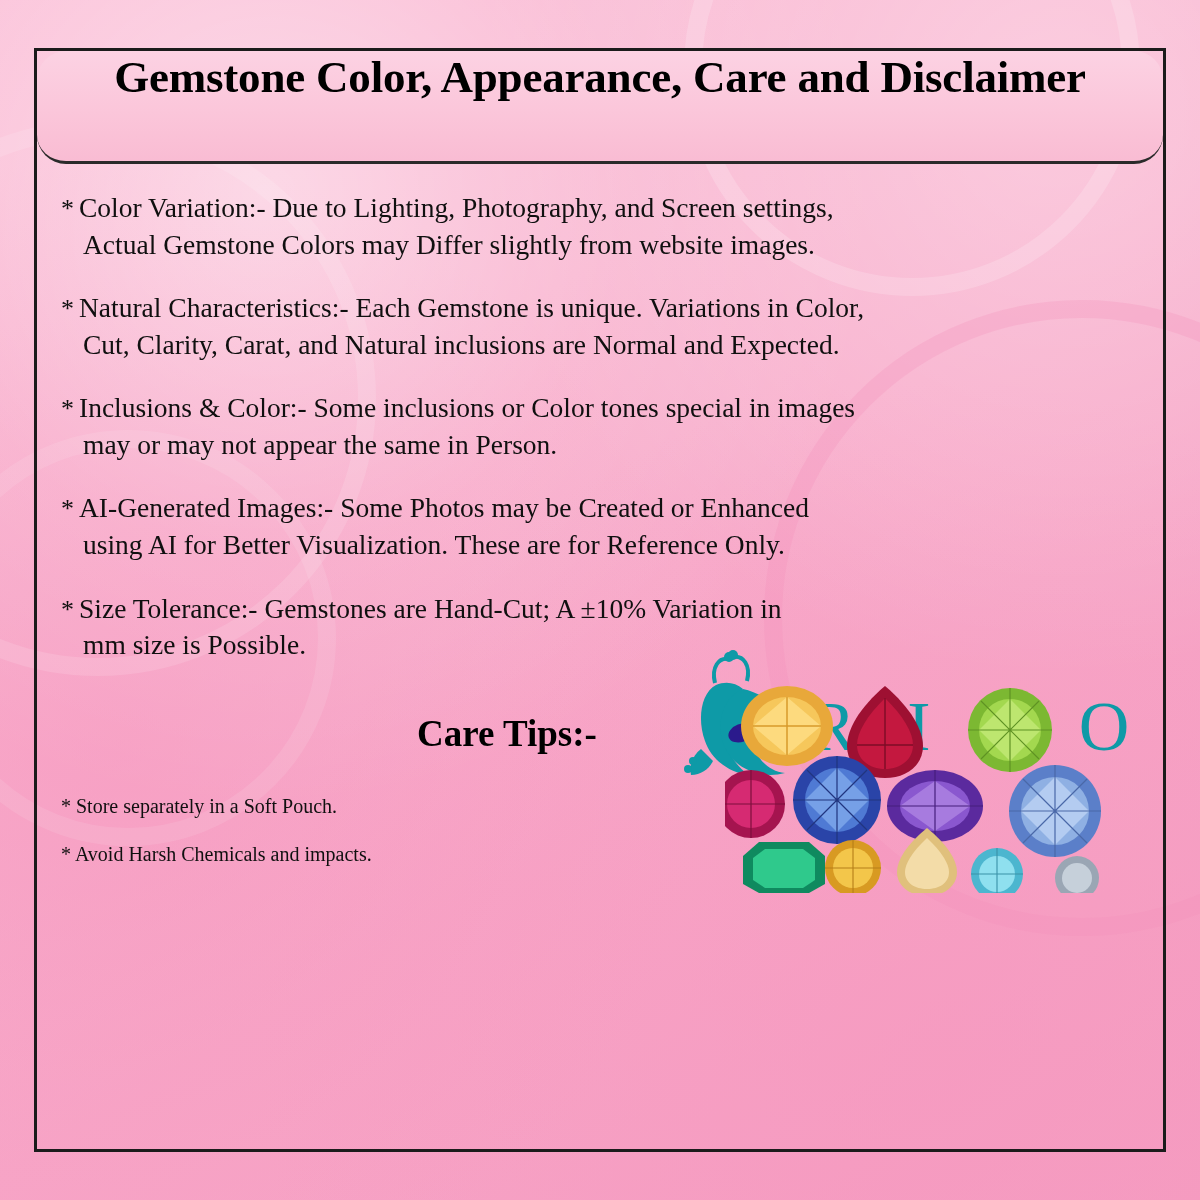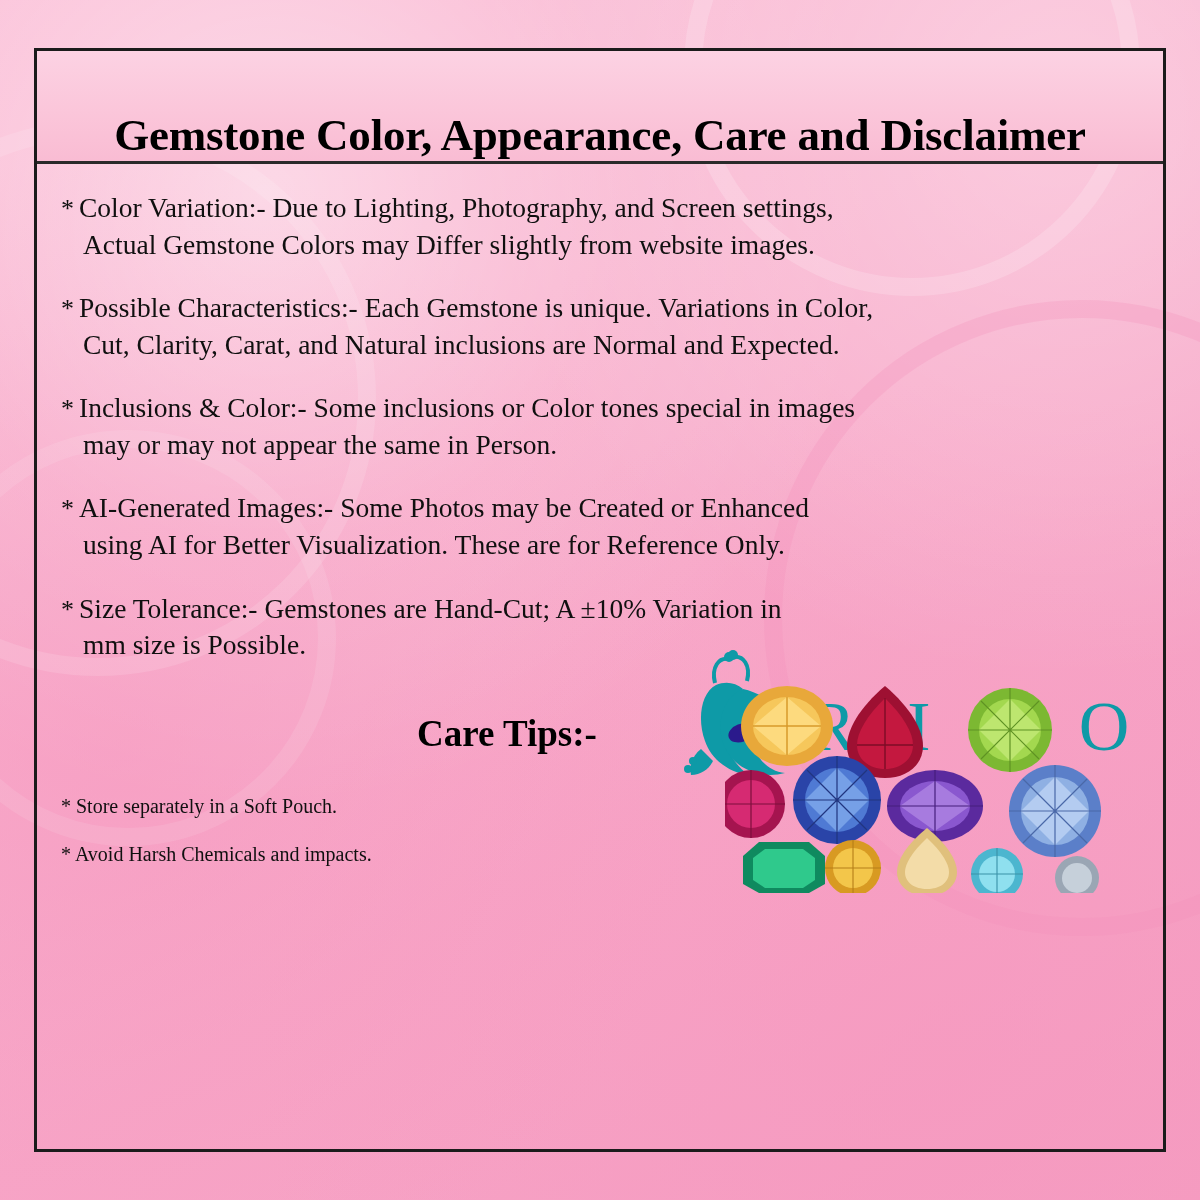--- a/index.html
+++ b/index.html
@@ -45,22 +45,23 @@
     border: 3px solid #1b1b1b;
     box-sizing: border-box;
     background: transparent;
   }
   .title-band {
     position: relative;
     height: 110px;
     border-bottom: 3px solid #2a2a2a;
     background: linear-gradient(180deg, #fcd2e3 0%, #fbc6da 55%, #f9bcd3 100%);
     display: flex;
-    align-items: flex-end;
+    align-items: flex-start;
     justify-content: center;
+    border-radius: 29px;
   }
   .title {
     font-size: 45px;
     font-weight: bold;
     color: #000;
     letter-spacing: -0.2px;
     white-space: nowrap;
   }
   .body {
     position: relative;
@@ -160,21 +161,21 @@
     </div>
 
     <div class="body">
 
       <div class="item">
         <span class="star">*</span><span class="lead">Color Variation:-</span><span> Due to Lighting, Photography, and Screen settings,</span>
         <span class="ln2">Actual Gemstone Colors may Differ slightly from website images.</span>
       </div>
 
       <div class="item">
-        <span class="star">*</span><span class="lead">Possible Characteristics:-</span><span> Each Gemstone is unique. Variations in Color,</span>
+        <span class="star">*</span><span class="lead">Natural Characteristics:-</span><span> Each Gemstone is unique. Variations in Color,</span>
         <span class="ln2">Cut, Clarity, Carat, and Natural inclusions are Normal and Expected.</span>
       </div>
 
       <div class="item">
         <span class="star">*</span><span class="lead">Inclusions &amp; Color:-</span><span> Some inclusions or Color tones special in images</span>
         <span class="ln2">may or may not appear the same in Person.</span>
       </div>
 
       <div class="item">
         <span class="star">*</span><span class="lead">AI-Generated Images:-</span><span> Some Photos may be Created or Enhanced</span>

